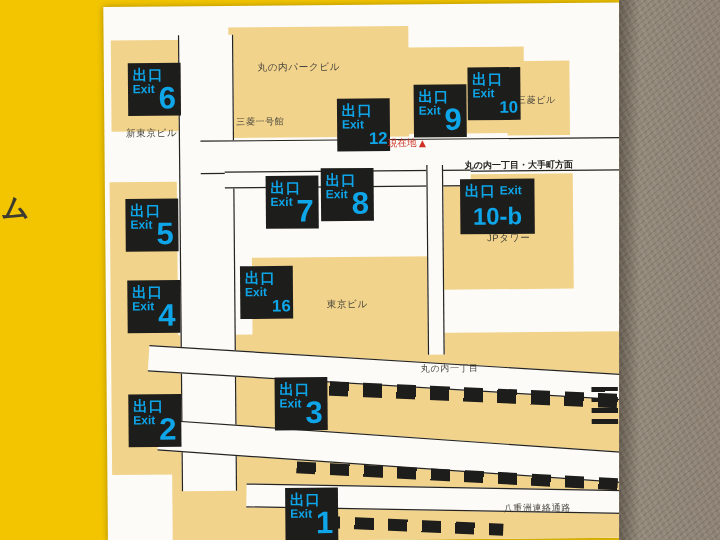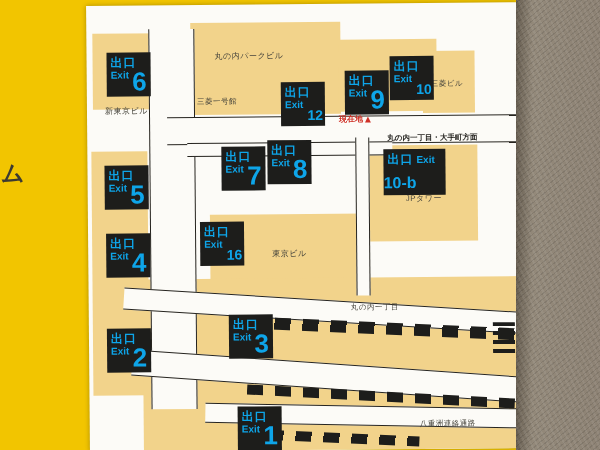--- a/index.html
+++ b/index.html
@@ -32,23 +32,23 @@
   .vstripes{position:absolute;z-index:3;
     background:repeating-linear-gradient(180deg,#1d1d1b 0 4px,transparent 4px 9px)}
 
   .exit{position:absolute;width:44px;height:44px;background:#1d1d1b;color:#0ea5e9;z-index:6}
   .exit .ek{position:absolute;left:4px;top:2px;font-size:12px;font-weight:bold;letter-spacing:1px}
   .exit .ee{position:absolute;left:4px;top:17px;font-size:10px;font-weight:bold}
   .exit .enum{position:absolute;right:4px;bottom:0;font-size:26px;font-weight:bold;line-height:1.1}
   .exit.d2 .enum{font-size:14px;bottom:3px;right:2px}
   .exit.wide{width:62px;height:46px}
   .exit.wide .ee{left:33px;top:5px}
-  .exit.wide .enum{left:0;right:0;text-align:left;font-size:16px;bottom:3px}
+  .exit.wide .enum{left:0;right:0;text-align:center;font-size:20px;bottom:3px}
 
-  .youarehere{position:absolute;left:252px;top:110px;color:#cf3026;font-size:8px;font-weight:bold;z-index:7;white-space:nowrap}
+  .youarehere{position:absolute;left:236px;top:110px;color:#cf3026;font-size:8px;font-weight:normal;z-index:7;white-space:nowrap}
   .youarehere .tri{font-size:10px;vertical-align:-1px}
   .direction{position:absolute;left:300px;top:130px;font-size:7.5px;font-weight:bold;color:#23221e;z-index:7;white-space:nowrap}
 
   
   .wall{
     position:absolute;left:516px;top:0;width:84px;height:450px;z-index:8;
     background-image:
       repeating-linear-gradient(63deg, rgba(255,255,255,.06) 0 2px, transparent 2px 5px),
       repeating-linear-gradient(-40deg, rgba(0,0,0,.10) 0 1px, transparent 1px 4px),
       linear-gradient(90deg,#665d50 0,#93897a 20%,#8d8274 100%);

